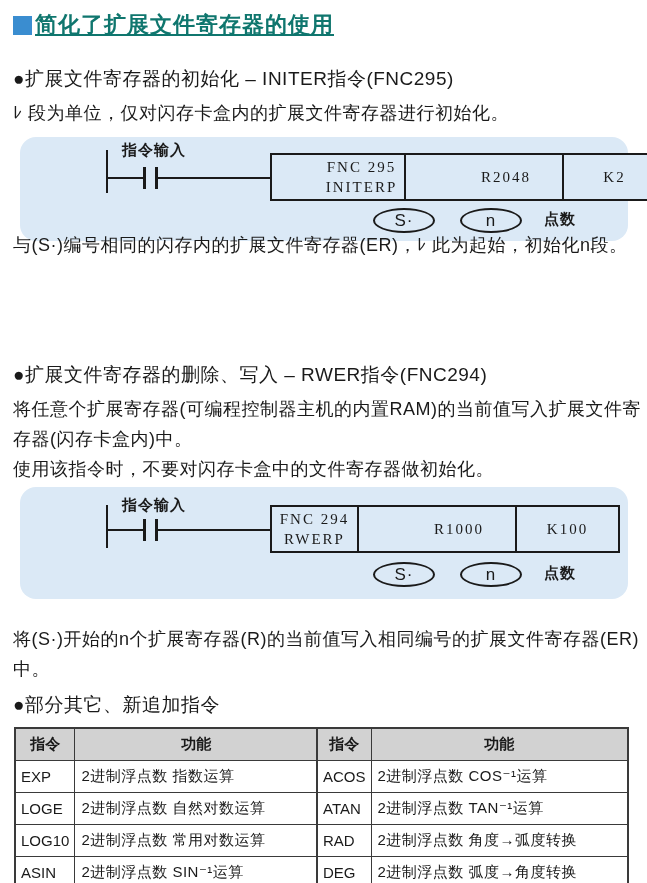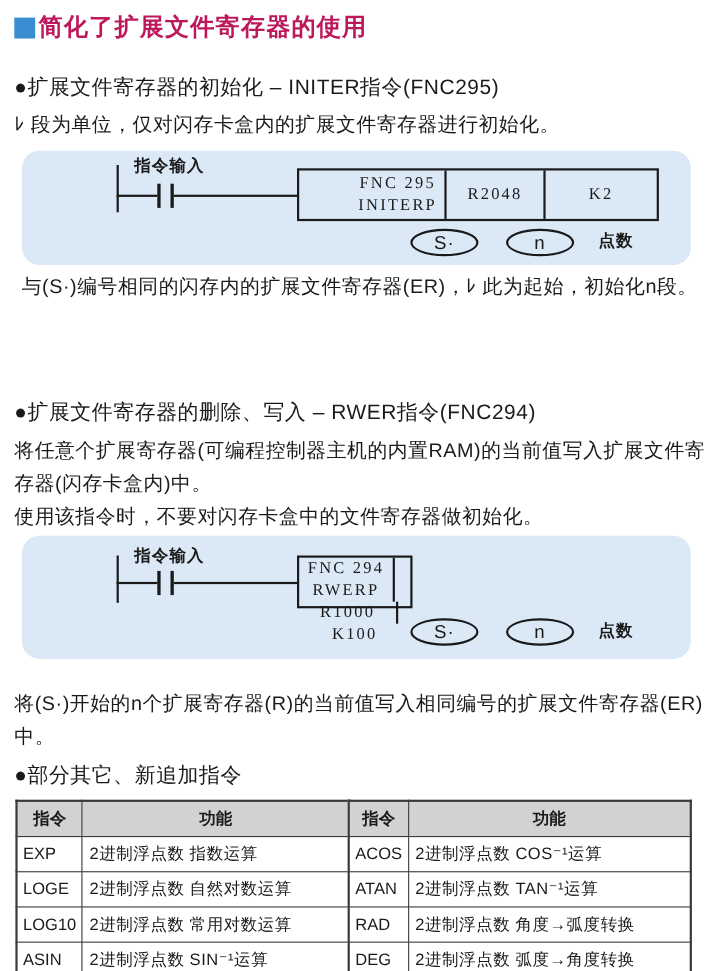--- a/index.html
+++ b/index.html
@@ -19,40 +19,40 @@
   .panel { position:absolute; left:20px; width:608px; background:#DBE9F6; border-radius:16px; }
   .panel .rail    { position:absolute; width:2px;  background:#1a1a1a; }
   .panel .wire    { position:absolute; height:2px; background:#1a1a1a; }
   .panel .cbar    { position:absolute; width:3px; height:22px; background:#1a1a1a; }
   .panel .dlabel  { position:absolute; font-size:15px; font-weight:bold; letter-spacing:1px; }
   .fncbox { position:absolute; display:flex; height:48px; border:2px solid #1a1a1a; background:#DBE9F6;
             font-family:"Liberation Serif","DejaVu Serif",serif; font-size:15px; }
   .fncbox .cell { display:flex; flex-direction:column; align-items:center; justify-content:center;
                   border-right:2px solid #1a1a1a; letter-spacing:2px; line-height:20px; }
   .fncbox .cell:last-child { border-right:none; }
-  .fncbox .c1 { width:87px; } .fncbox .c2 { width:90px; } .fncbox .c3 { width:101px; }
+  .fncbox .c1 { width:87px; } .fncbox .c2 { width:114px;margin-left:44px; } .fncbox .c3 { width:101px; }
   .oval { position:absolute; width:62px; height:25px; border:2px solid #1a1a1a; border-radius:50%;
           display:flex; align-items:center; justify-content:center; font-size:17px; letter-spacing:1px; }
   .points { position:absolute; font-size:15px; font-weight:bold; letter-spacing:1px; }
 
   
   .instr-table { position:absolute; top:727px; border-collapse:collapse; background:#fff;
                  font-size:15px; }
   .instr-table th, .instr-table td { border:1px solid #3a3a3a; height:31px; padding:6px 5px;
                  font-weight:normal; white-space:nowrap; }
   .instr-table th { background:#D2D2D2; text-align:center; font-weight:bold; }
   .instr-table td.fn { text-align:left; padding-left:6px; letter-spacing:0.5px; }
   .instr-table { border:2px solid #3a3a3a; }
 </style>
 </head>
 <body>
 
 <div id="page">
 
-  <div class="doc-title" style="color:#be185d;">
+  <div class="doc-title" style="color:#0f766e;text-decoration:underline;">
     <span class="title-square" style="background:#3A8DD0;"></span>
     <span>简化了扩展文件寄存器的使用</span>
   </div>
 
   <div class="sec-heading" style="top:66px;">●扩展文件寄存器的初始化 – INITER指令(FNC295)</div>
   <div class="body-text" style="top:98px;">ﾚ 段为单位，仅对闪存卡盒内的扩展文件寄存器进行初始化。</div>
 
   <div class="panel" style="top:137px; height:104px;">
     <div class="rail" style="left:86px; top:13px; height:43px;"></div>
     <div class="dlabel" style="left:102px; top:4px;">指令输入</div>
@@ -66,34 +66,34 @@
         <span>INITERP</span>
       </div>
       <div class="cell c2">R2048</div>
       <div class="cell c3">K2</div>
     </div>
     <div class="oval" style="left:353px; top:71px;">S·</div>
     <div class="oval" style="left:440px; top:71px;">n</div>
     <div class="points" style="left:524px; top:73px;">点数</div>
   </div>
 
-  <div class="body-text" style="top:245px;text-align:center;">与(S·)编号相同的闪存内的扩展文件寄存器(ER)，ﾚ 此为起始，初始化n段。</div>
+  <div class="body-text" style="top:230px;">与(S·)编号相同的闪存内的扩展文件寄存器(ER)，ﾚ 此为起始，初始化n段。</div>
 
   <div class="sec-heading" style="top:362px;">●扩展文件寄存器的删除、写入 – RWER指令(FNC294)</div>
   <div class="body-text" style="top:394px;">将任意个扩展寄存器(可编程控制器主机的内置RAM)的当前值写入扩展文件寄存器(闪存卡盒内)中。</div>
   <div class="body-text" style="top:454px;">使用该指令时，不要对闪存卡盒中的文件寄存器做初始化。</div>
 
   <div class="panel" style="top:487px; height:112px;">
     <div class="rail" style="left:86px; top:18px; height:43px;"></div>
     <div class="dlabel" style="left:102px; top:9px;">指令输入</div>
     <div class="wire" style="left:86px; top:42px; width:37px;"></div>
     <div class="cbar" style="left:123px; top:32px;"></div>
     <div class="cbar" style="left:135px; top:32px;"></div>
     <div class="wire" style="left:138px; top:42px; width:113px;"></div>
-    <div class="fncbox" style="left:250px; top:18px;flex-direction:column;">
+    <div class="fncbox" style="left:250px; top:18px;">
       <div class="cell c1">
         <span>FNC 294</span>
         <span>RWERP</span>
       </div>
       <div class="cell c2">R1000</div>
       <div class="cell c3">K100</div>
     </div>
     <div class="oval" style="left:353px; top:75px;">S·</div>
     <div class="oval" style="left:440px; top:75px;">n</div>
     <div class="points" style="left:524px; top:77px;">点数</div>

